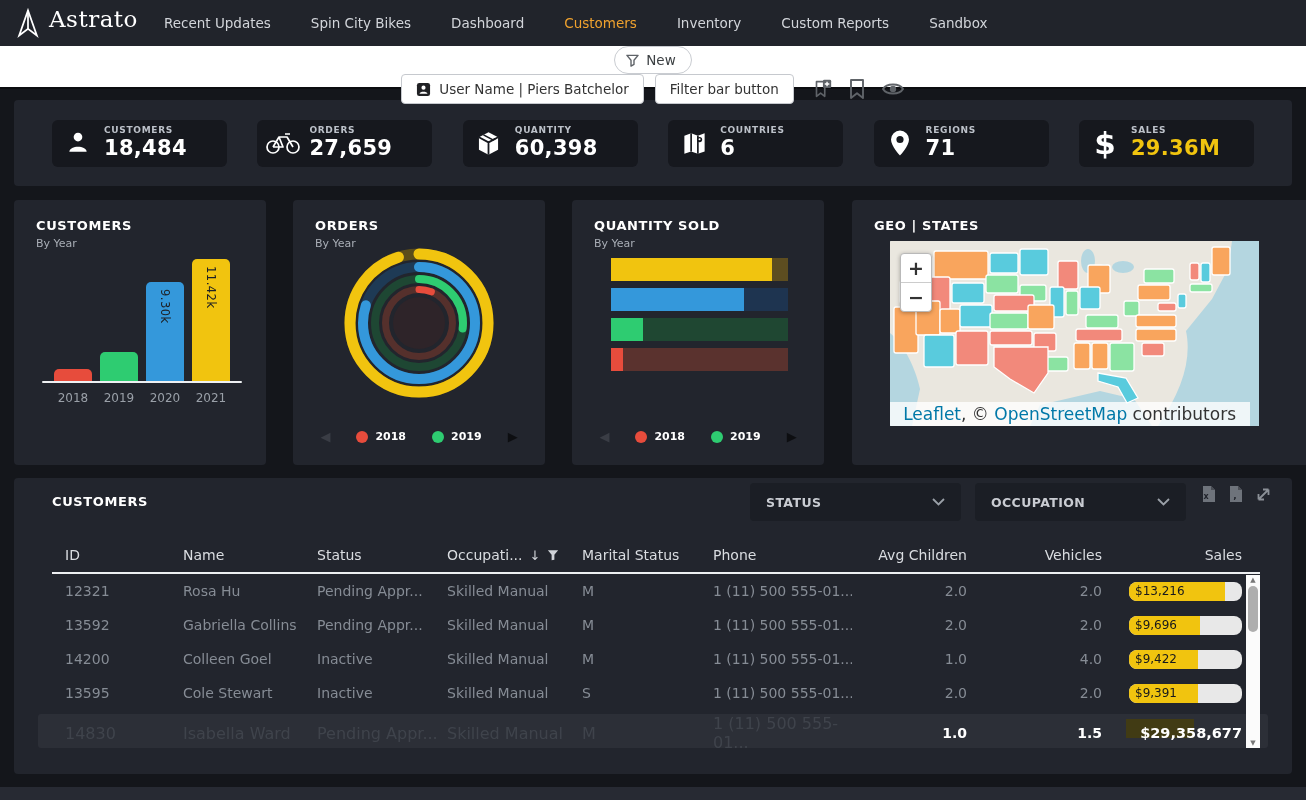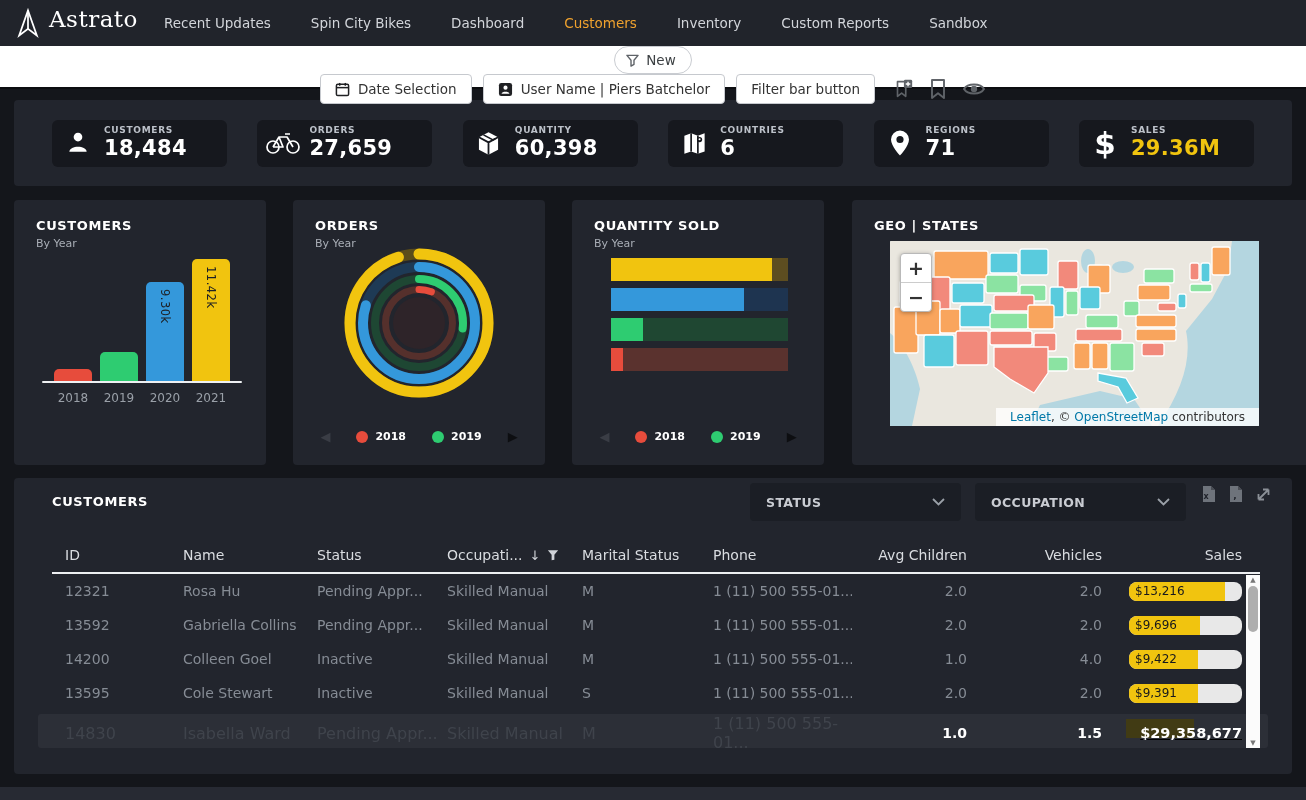--- a/index.html
+++ b/index.html
@@ -58,21 +58,21 @@
   .hbars{position:absolute;left:39px;top:58px;width:177px;}
   .hbar{height:23px;margin-bottom:7px;position:relative;}
   .hbar-fill{position:absolute;left:0;top:0;height:100%;}
   
   .map-card{left:852px;top:200px;width:507px;height:265px;}
   .expand-btn{position:absolute;cursor:pointer;}
   .map-box{position:absolute;left:38px;top:41px;width:369px;height:185px;background:#b4d6e0;overflow:hidden;border-radius:1px;}
   .zoomctl{position:absolute;left:10px;top:12px;width:30px;background:#fff;border:1px solid #b9b9b9;border-radius:4px;box-shadow:0 1px 4px rgba(0,0,0,.3);z-index:3;}
   .zoomctl div{height:28px;display:flex;align-items:center;justify-content:center;font-size:19px;font-weight:bold;color:#333;cursor:pointer;}
   .zoomctl div:first-child{border-bottom:1px solid #ccc;}
-  .attrib{position:absolute;right:0;bottom:0;background:rgba(255,255,255,.78);padding:2px 14px;font-size:12px;color:#333;z-index:3;white-space:nowrap;}
+  .attrib{position:absolute;right:9px;bottom:0;background:rgba(255,255,255,.78);padding:2px 14px;font-size:17px;color:#333;z-index:3;white-space:nowrap;}
   .attrib a{color:#0078A8;text-decoration:none;cursor:pointer;}
   .st{stroke:#fff;stroke-width:1.3;}
   .st-o{fill:#f9a55d;} .st-g{fill:#8be3a2;} .st-s{fill:#f2897b;} .st-c{fill:#59cbdd;}
   
   .table-card{left:14px;top:478px;width:1278px;height:296px;}
   .tbl-title{position:absolute;left:38px;top:16px;font-size:13px;font-weight:bold;color:#fff;letter-spacing:.6px;}
   .dd{position:absolute;top:5px;width:211px;height:38px;background:#1b1e25;border-radius:4px;display:flex;align-items:center;justify-content:space-between;padding:0 16px;box-sizing:border-box;cursor:pointer;}
   .dd-label{font-size:12.5px;font-weight:bold;color:#c9ccd2;letter-spacing:.4px;}
   .tbl-tools{position:absolute;right:20px;top:7px;display:flex;gap:11px;align-items:center;}
   .tbl-tools svg{cursor:pointer;display:block;}
@@ -88,21 +88,21 @@
   .cell.pad{padding-left:13px;box-sizing:border-box;}
   .cell.num{text-align:right;}
   .salescell{display:flex;justify-content:flex-end;}
   .sales-track{position:relative;width:113px;height:19px;background:#e8e8e8;border-radius:8px;overflow:hidden;}
   .sales-fill{position:absolute;left:0;top:0;height:100%;background:#f1c40f;}
   .sales-val{position:absolute;left:6px;top:50%;transform:translateY(-50%);font-size:12px;color:#17181c;}
   .totals{position:absolute;left:24px;top:236px;width:1230px;height:34px;background:#2c2f37;border-radius:3px;padding:0 14px;box-sizing:border-box;}
   .totals .tgrid{height:34px;}
   .faded{color:rgba(134,140,149,.22);}
   .tot-num{font-size:14px;font-weight:bold;color:#fff;text-align:right;}
-  .tot-salescell{position:relative;height:28px;display:flex;align-items:center;justify-content:flex-end;text-decoration:underline;}
+  .tot-salescell{position:relative;height:28px;display:flex;align-items:center;justify-content:flex-end;}
   .tot-bar{position:absolute;left:24px;top:0;width:68px;height:19px;background:#413b14;}
   .tot-sales{position:relative;font-size:14.5px;font-weight:bold;color:#fff;z-index:1;}
   
   .sbar{position:absolute;left:1232px;top:97px;width:14px;height:173px;background:#fbfbfb;display:flex;flex-direction:column;align-items:center;}
   .sbar .arr{font-size:7px;color:#777;line-height:10px;cursor:pointer;}
   .sthumb{position:absolute;top:11px;left:2px;width:10px;height:46px;background:#aeaeae;border-radius:5px;cursor:pointer;}
   .sbar .arr.down{position:absolute;bottom:0;}
   .footer-strip{position:absolute;left:0;top:787px;width:1306px;height:13px;background:#272a33;}
 </style>
 </head>
@@ -128,29 +128,20 @@
 </nav>
 
 <div class="filterbar">
   <div class="pill">
     <svg width="13" height="13" viewBox="0 0 14 14">
         <path d="M1 1.5h12L8.6 6.8v4.4L5.4 13V6.8Z" fill="none" stroke="#5f6368" stroke-width="1.5" stroke-linejoin="round"></path>
       </svg>
     <span>New</span>
   </div>
   <div class="fb-right">
-    <div class="fb-btn">
-      <svg width="15" height="15" viewBox="0 0 16 16">
-          <rect x="1.5" y="2.5" width="13" height="12" rx="1.5" fill="none" stroke="#202124" stroke-width="1.6"></rect>
-          <line x1="1.5" y1="6" x2="14.5" y2="6" stroke="#202124" stroke-width="1.6"></line>
-          <line x1="5" y1="1" x2="5" y2="4" stroke="#202124" stroke-width="1.6"></line>
-          <line x1="11" y1="1" x2="11" y2="4" stroke="#202124" stroke-width="1.6"></line>
-        </svg>
-      <span>Date Selection</span>
-    </div>
     <div class="fb-btn">
       <svg width="15" height="15" viewBox="0 0 16 16">
           <rect x="1" y="1" width="14" height="14" rx="2.5" fill="#202124"></rect>
           <circle cx="8" cy="6" r="2.2" fill="#fff"></circle>
           <path d="M3.8 12.6c.5-2.8 7.9-2.8 8.4 0Z" fill="#fff"></path>
         </svg>
       <span>User Name | Piers Batchelor</span>
     </div>
     <div class="fb-btn">
       <span>Filter bar button</span>

